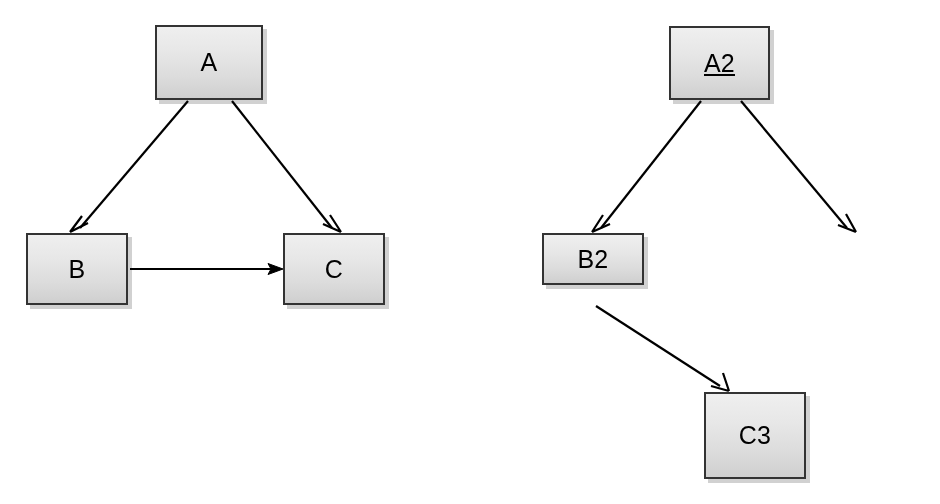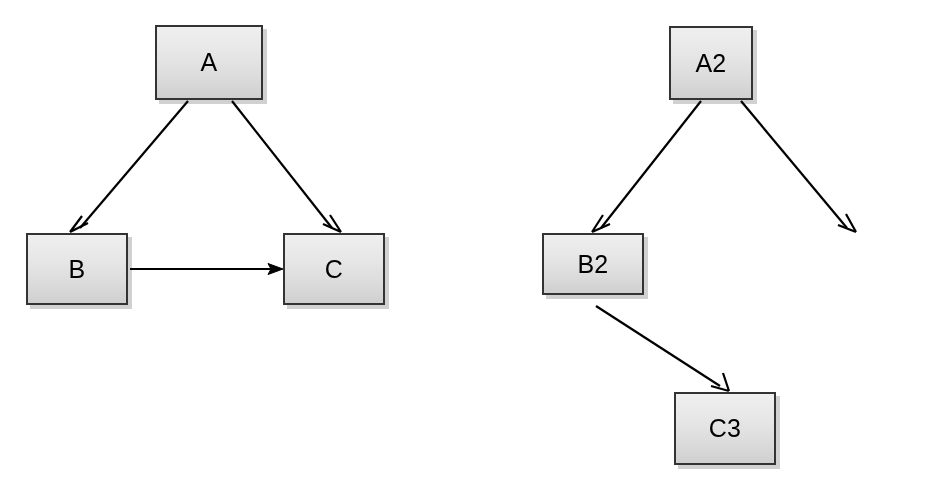--- a/index.html
+++ b/index.html
@@ -104,27 +104,27 @@
         <line x1="741" y1="101" x2="847" y2="228" stroke="#000000" stroke-width="2.2"></line>
         <path d="M 856 232 L 838 225 M 856 232 L 846 214" fill="none" stroke="#000000" stroke-width="2.2" stroke-linecap="butt"></path>
       </g>
 
       <g>
         <line x1="596" y1="306" x2="720" y2="386" stroke="#000000" stroke-width="2.2"></line>
         <path d="M 729 391 L 711 386 M 729 391 L 723 373" fill="none" stroke="#000000" stroke-width="2.2" stroke-linecap="butt"></path>
       </g>
     </svg>
 
-    <div class="node" style="left:669px; top:26px; width:84px; height:74px;">
+    <div class="node" style="left:669px; top:26px; width:101px; height:74px;text-decoration:underline;">
       <span class="node-label">A2</span>
     </div>
 
-    <div class="node" style="left:542px; top:233px; width:102px; height:62px;">
+    <div class="node" style="left:542px; top:233px; width:102px; height:52px;">
       <span class="node-label">B2</span>
     </div>
 
 
-    <div class="node" style="left:674px; top:392px; width:102px; height:73px;">
+    <div class="node" style="left:704px; top:392px; width:102px; height:87px;">
       <span class="node-label">C3</span>
     </div>
   </div>
 
 </div>
 
 </body></html>

